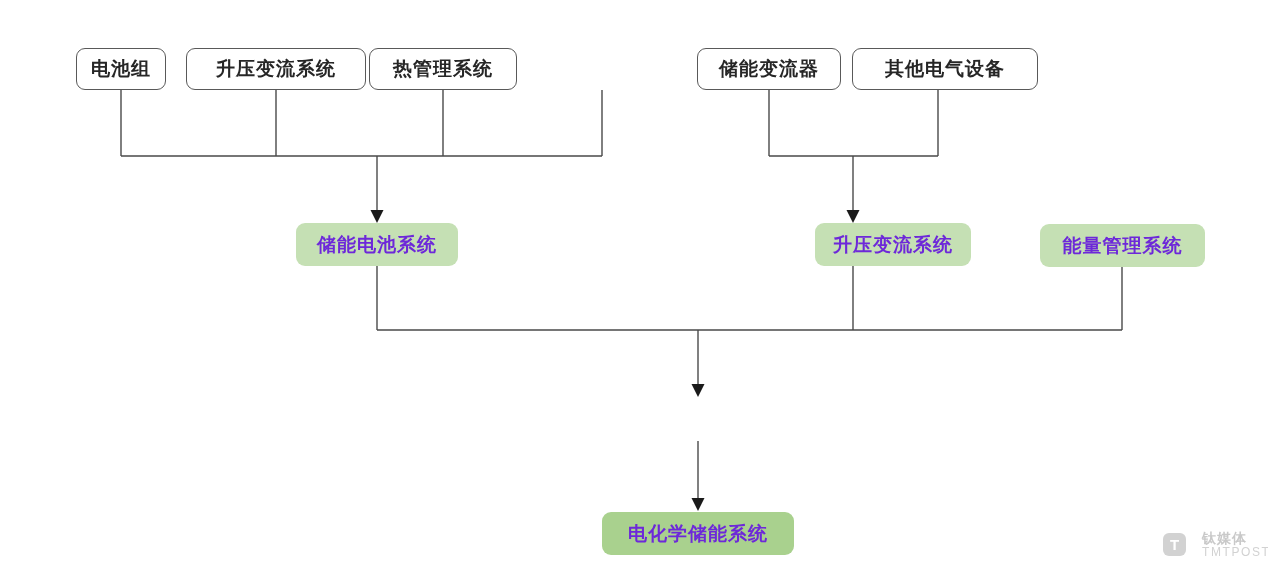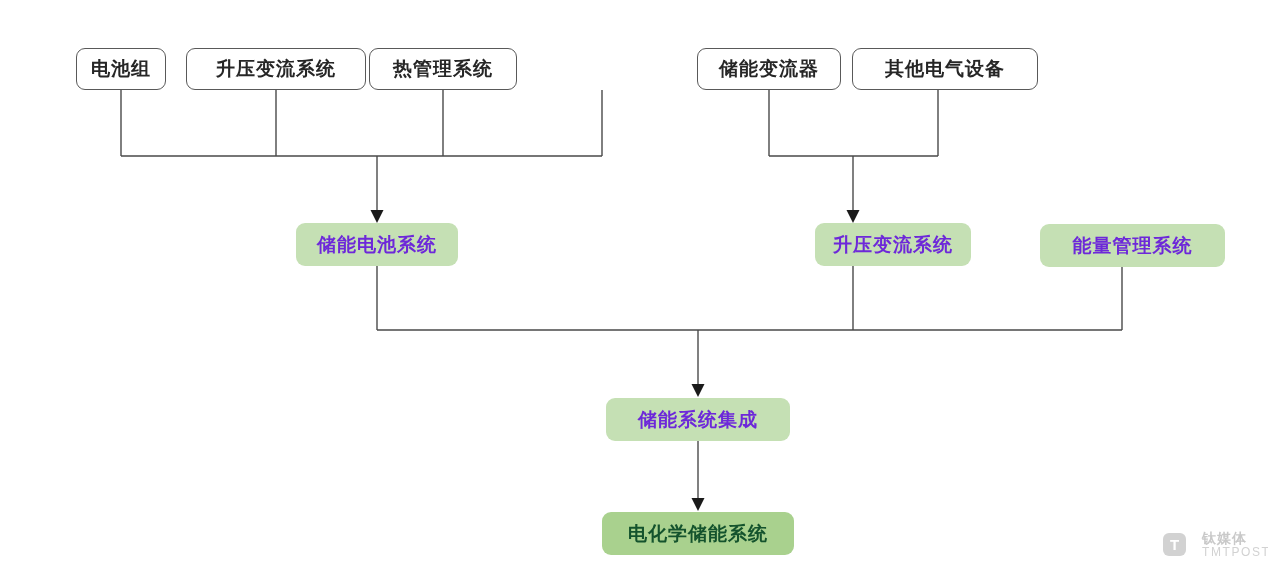--- a/index.html
+++ b/index.html
@@ -32,34 +32,34 @@
     color:#262626;
   }
   .gbox{
     height:43px;
     background:#c5e0b4;
     border-radius:9px;
     color:#6d28d9;
   }
   .gbox.dark{
     background:#a9d18e;
-    color:#14532d;
+    color:#6d28d9;
     font-weight:700;
   }
   
   .n1{left:76px;width:90px;}
   .n2{left:186px;width:180px;}
   .n3{left:369px;width:148px;}
   .n4{left:528px;width:149px;}
   .n5{left:697px;width:144px;}
   .n6{left:852px;width:186px;}
   
   .m1{top:223px;left:296px;width:162px;}
   .m2{top:223px;left:775px;width:156px;margin-left:40px;}
-  .m3{top:224px;left:1040px;width:185px;}
+  .m3{top:224px;left:1040px;width:165px;}
   
   .integration{top:398px;left:606px;width:184px;}
   .root{top:512px;left:602px;width:192px;}
   
   .watermark{
     position:absolute;left:1163px;top:531px;
     display:flex;align-items:center;gap:6px;
     font-family:"Liberation Sans", sans-serif;
   }
   .wm-logo{
@@ -106,21 +106,20 @@
   <div class="node tbox n1">电池组</div>
   <div class="node tbox n2">升压变流系统</div>
   <div class="node tbox n3">热管理系统</div>
   <div class="node tbox n5">储能变流器</div>
   <div class="node tbox n6">其他电气设备</div>
 
   <div class="node gbox m1">储能电池系统</div>
   <div class="node gbox m2">升压变流系统</div>
   <div class="node gbox m3">能量管理系统</div>
 
-  <div class="node gbox integration">储能系统集成</div>
 
   <div class="node gbox dark root">电化学储能系统</div>
 
   <div class="watermark">
     <div class="wm-logo">T</div>
     <div class="wm-text">
       <span class="wm-cn">钛媒体</span>
       <span class="wm-en">TMTPOST</span>
     </div>
   </div>

